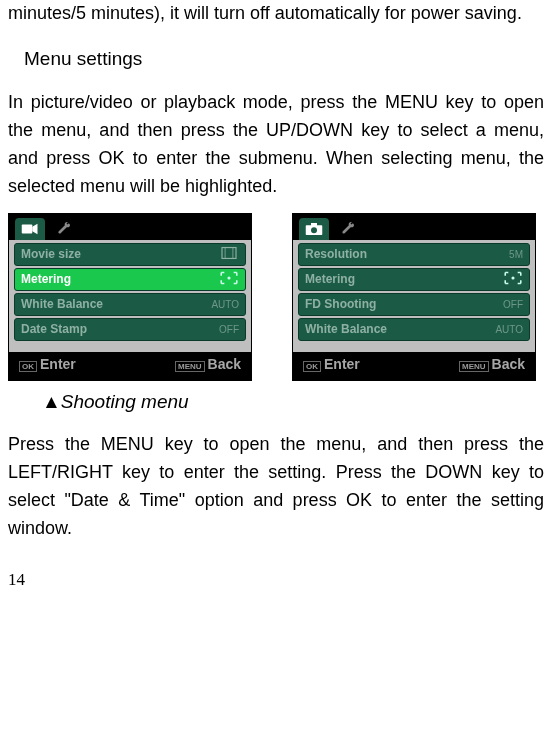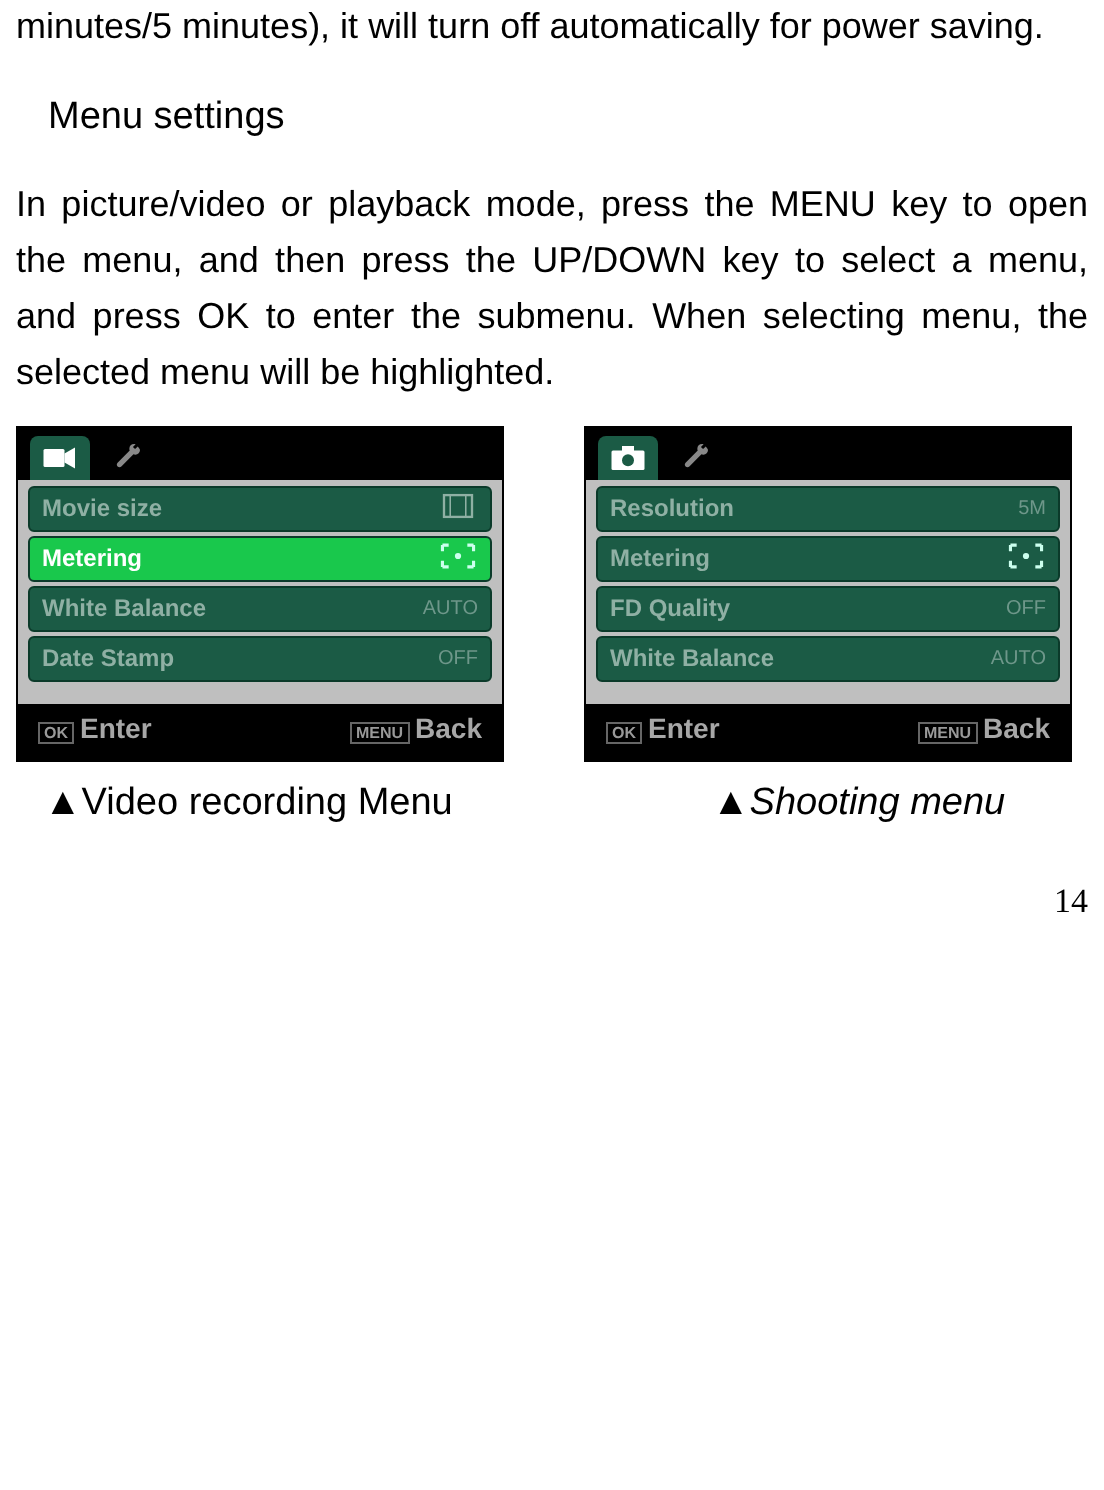--- a/index.html
+++ b/index.html
@@ -137,21 +137,21 @@
     }
     .caption.left {
       padding-left: 14px;
       flex: 0 0 300px;
     }
     .caption.right {
       padding-left: 34px;
       font-style: italic;
     }
     .pagenum {
-      text-align: right;
+      text-align: left;
       font-size: 17px;
       margin-top: 28px;
       font-family: "Times New Roman", serif;
     }
   </style>
 </head>
 <body>
 
 <div class="page">
 
@@ -229,38 +229,38 @@
             <span class="val">5M</span>
           </div>
           <div class="menu-item">
             <span class="label">Metering</span>
             <span class="val"><svg class="meter-icon" viewBox="0 0 24 18">
                 <path d="M2 2h4M2 2v4M22 2h-4M22 2v4M2 16h4M2 16v-4M22 16h-4M22 16v-4" stroke="#cfe" stroke-width="2" fill="none"></path>
                 <circle cx="12" cy="9" r="2" fill="#cfe"></circle>
               </svg></span>
           </div>
           <div class="menu-item">
-            <span class="label">FD Quality</span>
+            <span class="label">FD Shooting</span>
             <span class="val">OFF</span>
           </div>
           <div class="menu-item">
             <span class="label">White Balance</span>
             <span class="val">AUTO</span>
           </div>
         </div>
       <div class="footerbar">
         <span><span class="key">OK</span><span>Enter</span></span>
         <span><span class="key">MENU</span><span>Back</span></span>
       </div>
     </div>
 
   </div>
 
   <div class="captions-row">
-    <div class="caption left">▲Video recording Menu</div>
     <div class="caption right">▲Shooting menu</div>
   </div>
 
 
+  <p class="body-text">Press the MENU key to open the menu, and then press the LEFT/RIGHT key to enter the setting. Press the DOWN key to select "Date &amp; Time" option and press OK to enter the setting window.</p>
 
   <div class="pagenum">14</div>
 
 </div>
 
 </body></html>

